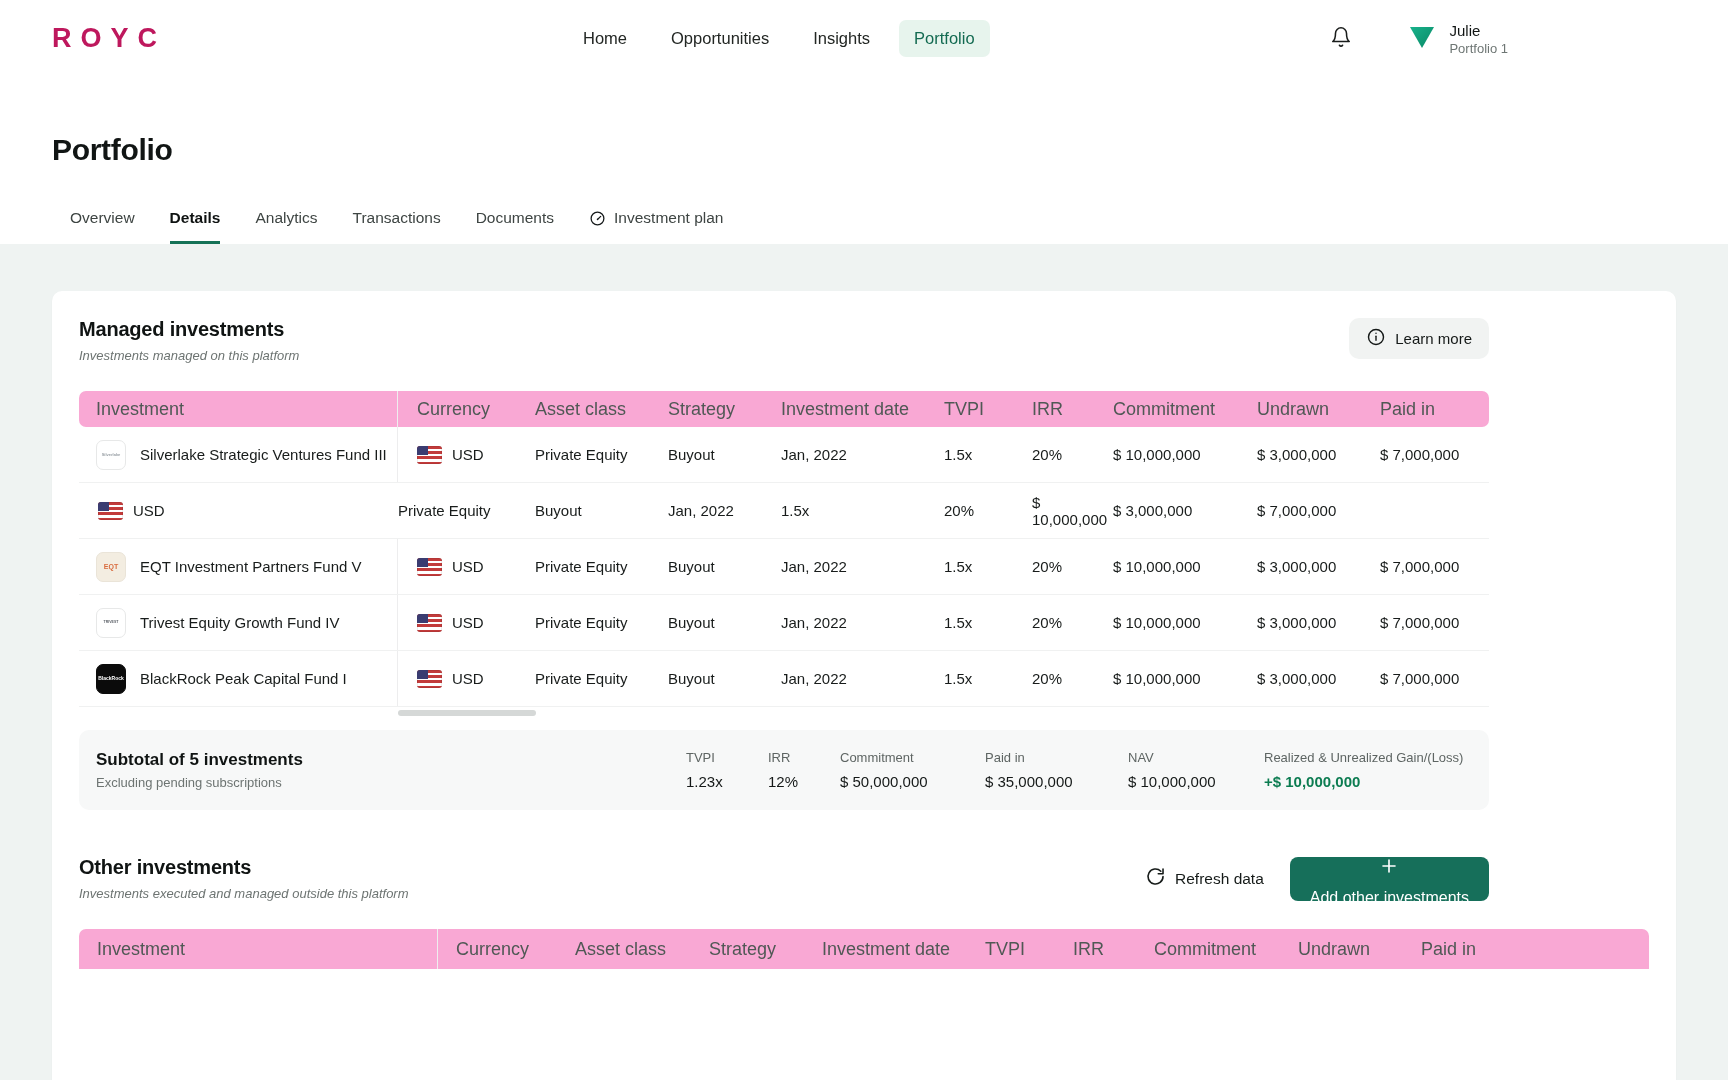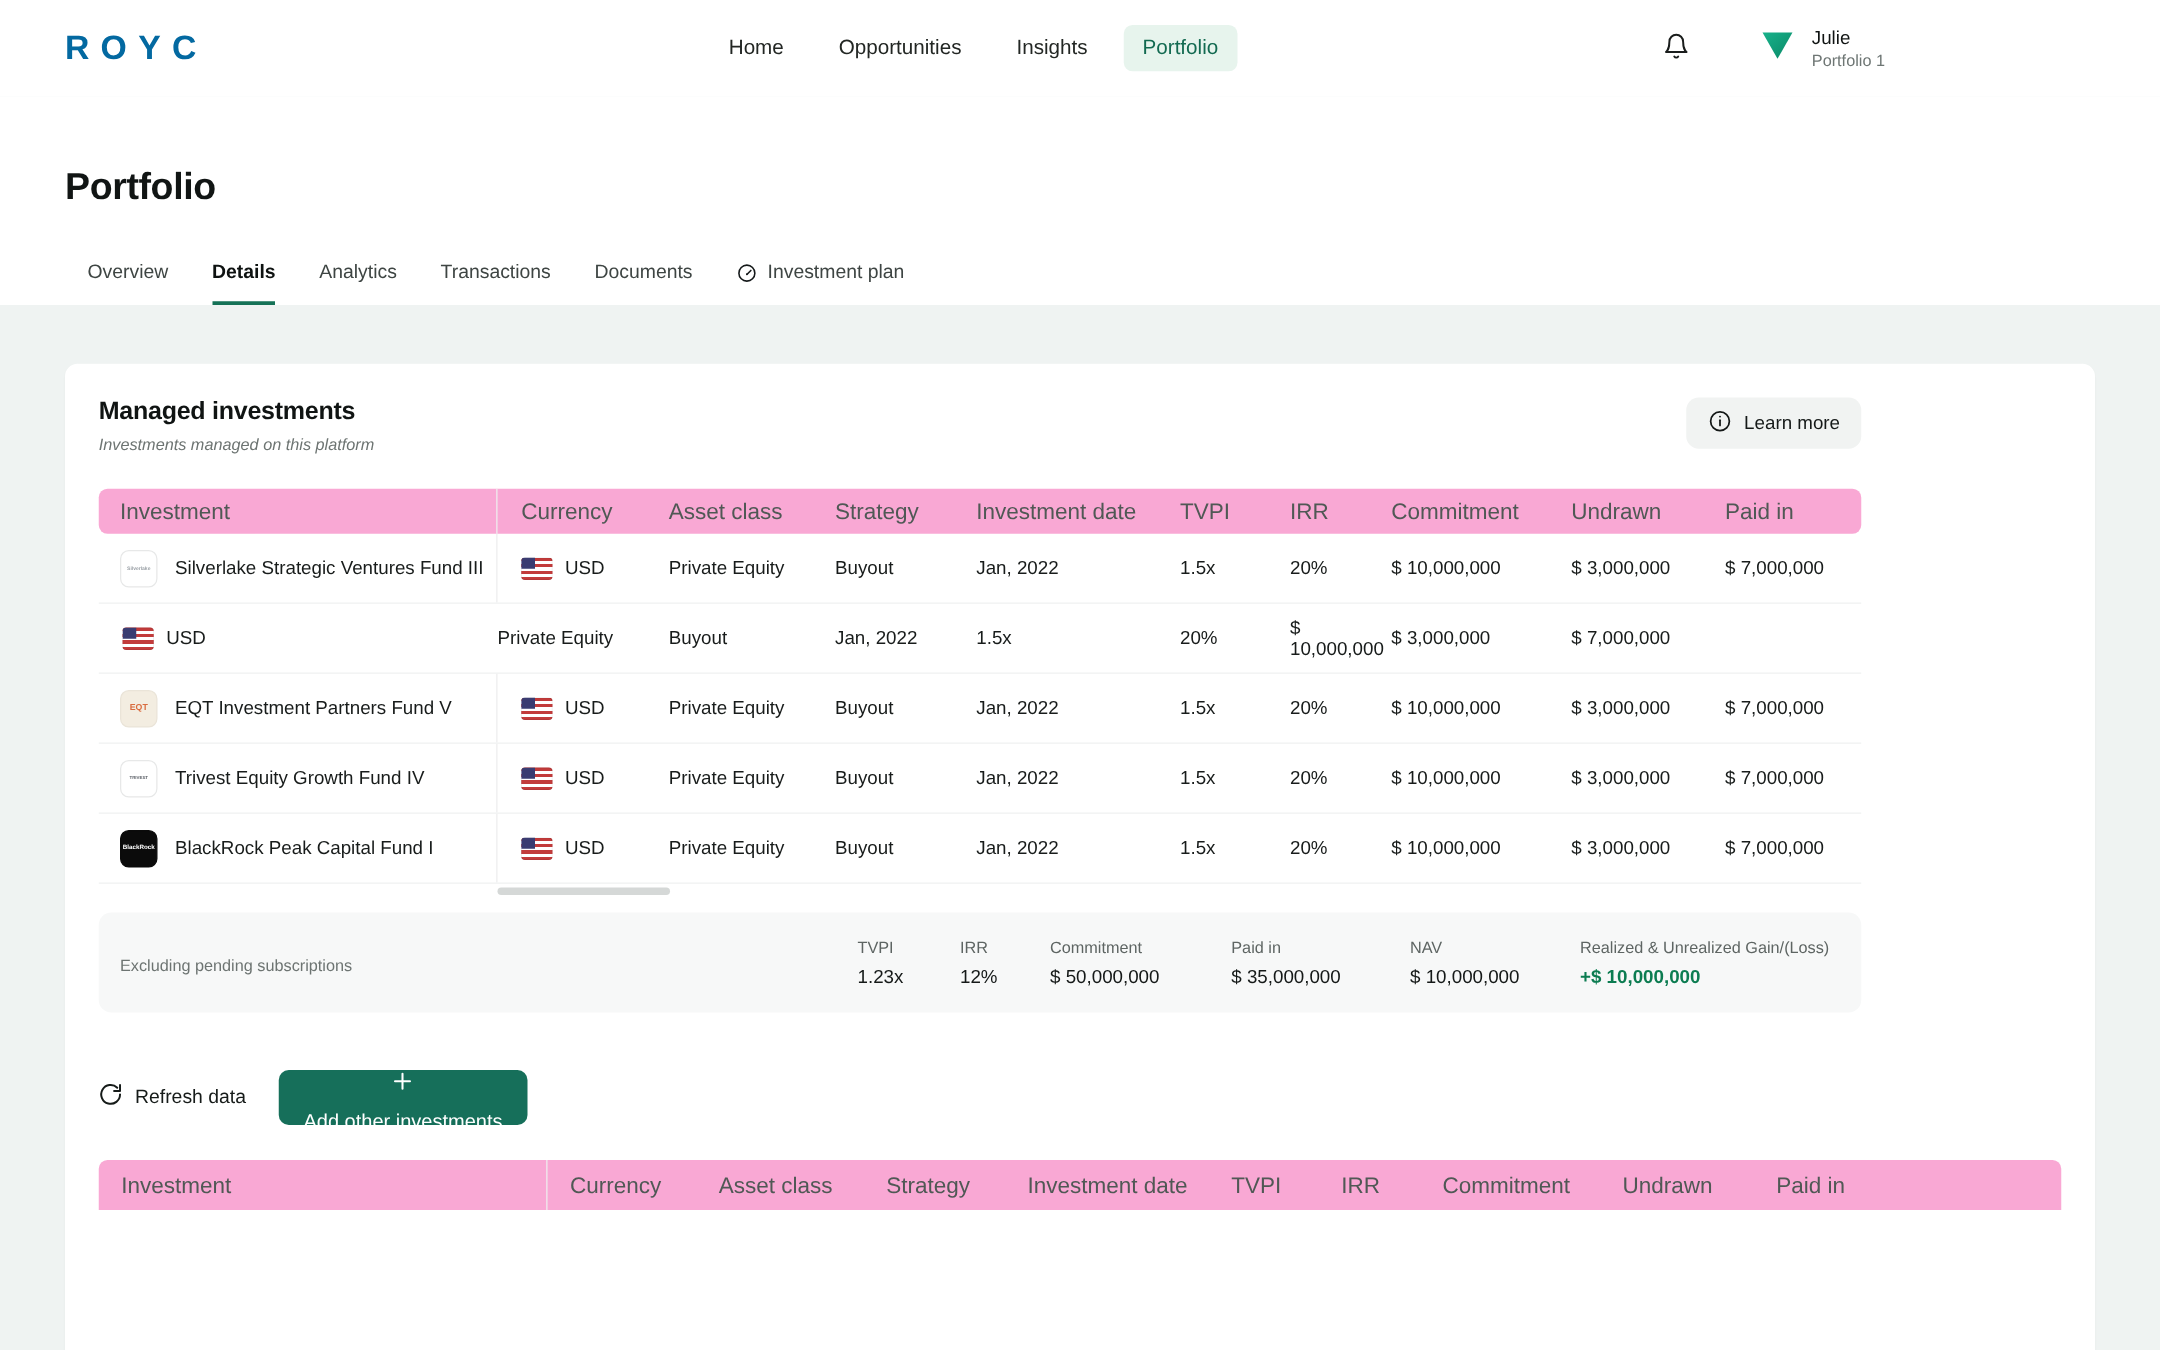--- a/index.html
+++ b/index.html
@@ -1,21 +1,21 @@
 <!DOCTYPE html>
 <html><head>
 <meta charset="utf-8">
 <style>
   * { margin:0; padding:0; box-sizing:border-box; }
   html,body { width:1728px; height:1080px; overflow:hidden; background:#eff3f2;
     font-family:"Liberation Sans", sans-serif; color:#1b1f1e; }
 
   
   .topbar { height:77px; background:#fff; display:flex; align-items:center; position:relative; padding:0 52px; }
-  .logo { font-size:27px; font-weight:800; letter-spacing:9px; color:#0369a1; }
+  .logo { font-size:27px; font-weight:800; letter-spacing:9px; color:#be185d; }
   .main-nav { position:absolute; left:568px; display:flex; align-items:center; gap:14px; }
   .nav-item { font-size:16.5px; color:#232724; padding:9px 15px; border-radius:7px; cursor:pointer; text-decoration:none; }
   .nav-item.active { background:#e7f4ed; color:#136a51; font-weight:500; }
   .topbar-right { position:absolute; right:220px; display:flex; align-items:center; gap:56px; }
   .icon-btn { background:none; border:none; cursor:pointer; display:flex; align-items:center; }
   .user { display:flex; align-items:center; gap:13px; cursor:pointer; }
   .user-name { font-size:15px; color:#101413; }
   .user-portfolio { font-size:13px; color:#6e7674; margin-top:2px; }
 
   
@@ -279,20 +279,21 @@
             <div class="cell">$ 7,000,000</div>
           </div>
         </div>
       <div class="hscroll-track">
         <div class="hscroll-thumb"></div>
       </div>
     </div>
 
     <div class="subtotal">
       <div class="subtotal-left">
+        <div class="subtotal-title">Subtotal of 5 investments</div>
         <div class="subtotal-note">Excluding pending subscriptions</div>
       </div>
       <div class="subtotal-metrics" id="subtotal-metrics">
           <div class="metric">
             <div class="m-label">TVPI</div>
             <div class="m-value">1.23x</div>
           </div>
           <div class="metric">
             <div class="m-label">IRR</div>
             <div class="m-value">12%</div>
@@ -310,20 +311,24 @@
             <div class="m-value">$ 10,000,000</div>
           </div>
           <div class="metric positive">
             <div class="m-label">Realized &amp; Unrealized Gain/(Loss)</div>
             <div class="m-value">+$ 10,000,000</div>
           </div>
         </div>
     </div>
 
     <div class="other-head">
+      <div>
+        <h2>Other investments</h2>
+        <p class="sub">Investments executed and managed outside this platform</p>
+      </div>
       <div class="other-actions">
         <button class="refresh">
           <span>
             <svg width="19" height="19" viewBox="0 0 24 24" fill="none" stroke="#161b19" stroke-width="2" stroke-linecap="round" stroke-linejoin="round">
                 <path d="M21.5 12a9.5 9.5 0 1 1-2.8-6.7"></path>
                 <polyline points="21.5 2.5 21.5 8.5 15.5 8.5"></polyline>
               </svg>
           </span>
           <span>Refresh data</span>
         </button>

